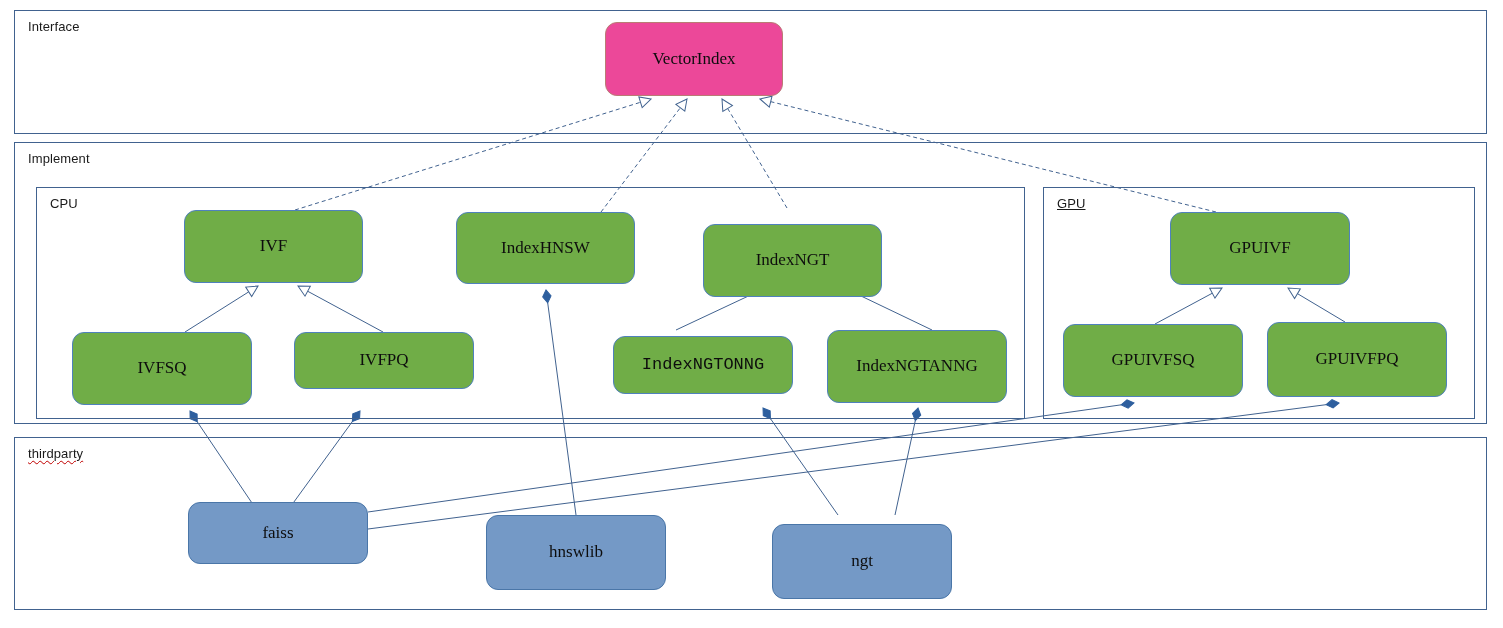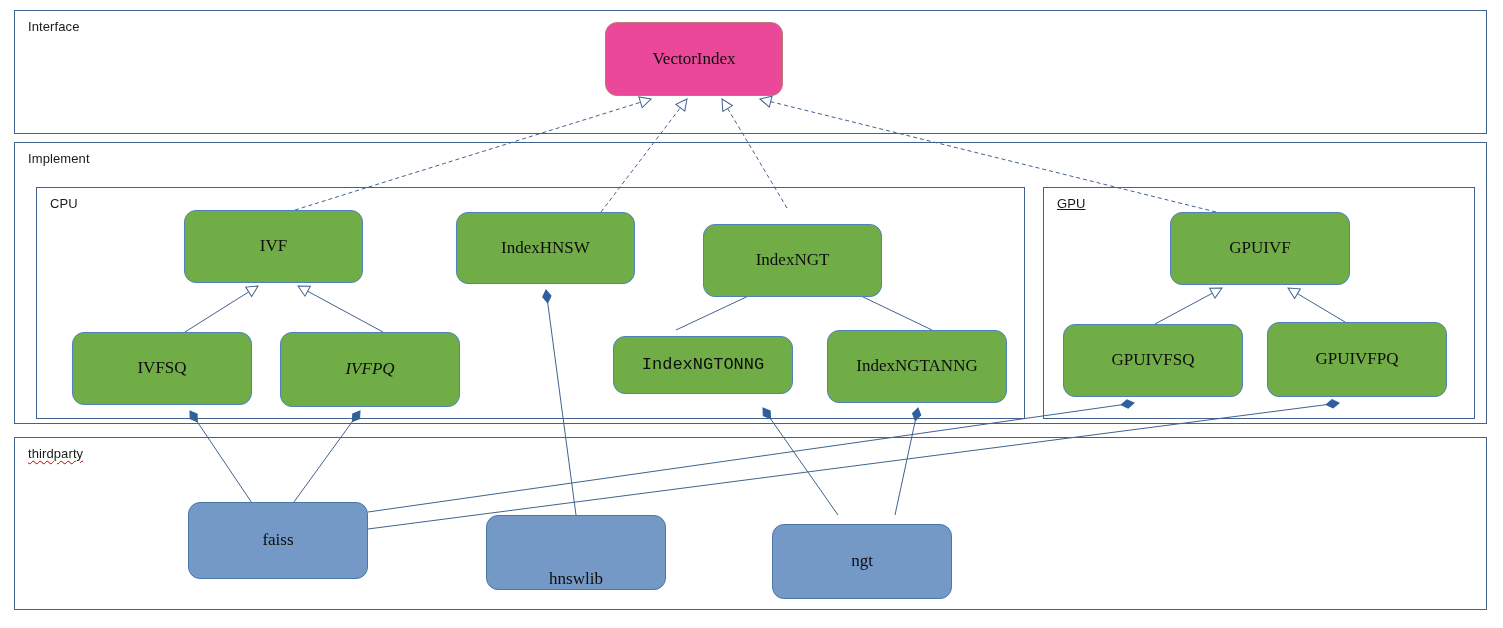--- a/index.html
+++ b/index.html
@@ -148,38 +148,38 @@
       </div>
       <div class="node impl" style="left: 703px; top: 224px; width: 179px; height: 73px;">
         <span>IndexNGT</span>
       </div>
       <div class="node impl" style="left: 1170px; top: 212px; width: 180px; height: 73px;">
         <span>GPUIVF</span>
       </div>
       <div class="node impl" style="left: 72px; top: 332px; width: 180px; height: 73px;">
         <span>IVFSQ</span>
       </div>
-      <div class="node impl" style="left: 280px; top: 332px; width: 180px; height: 75px; font-style: italic;">
+      <div class="node impl" style="left: 294px; top: 332px; width: 180px; height: 57px;">
         <span>IVFPQ</span>
       </div>
       <div class="node impl" style="left: 613px; top: 336px; width: 180px; height: 58px; font-family: Liberation Mono, monospace;">
         <span>IndexNGTONNG</span>
       </div>
       <div class="node impl" style="left: 827px; top: 330px; width: 180px; height: 73px;">
         <span>IndexNGTANNG</span>
       </div>
       <div class="node impl" style="left: 1063px; top: 324px; width: 180px; height: 73px;">
         <span>GPUIVFSQ</span>
       </div>
       <div class="node impl" style="left: 1267px; top: 322px; width: 180px; height: 75px;">
         <span>GPUIVFPQ</span>
       </div>
-      <div class="node third" style="left: 188px; top: 502px; width: 180px; height: 77px;">
+      <div class="node third" style="left: 188px; top: 502px; width: 180px; height: 62px;">
         <span>faiss</span>
       </div>
-      <div class="node third" style="left: 486px; top: 515px; width: 180px; height: 75px; align-items: flex-end;">
+      <div class="node third" style="left: 486px; top: 515px; width: 180px; height: 75px;">
         <span>hnswlib</span>
       </div>
       <div class="node third" style="left: 772px; top: 524px; width: 180px; height: 75px;">
         <span>ngt</span>
       </div>
     </div>
 </div>
 
 </body></html>

